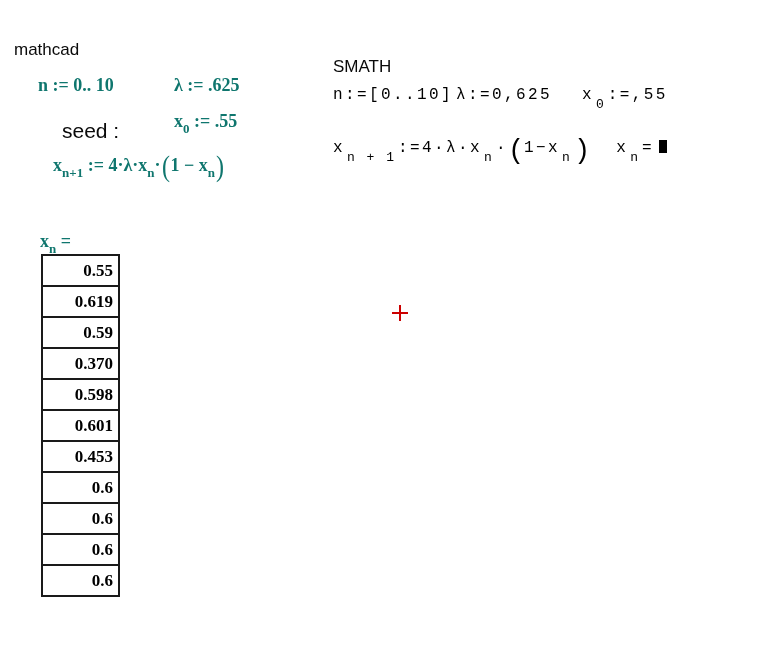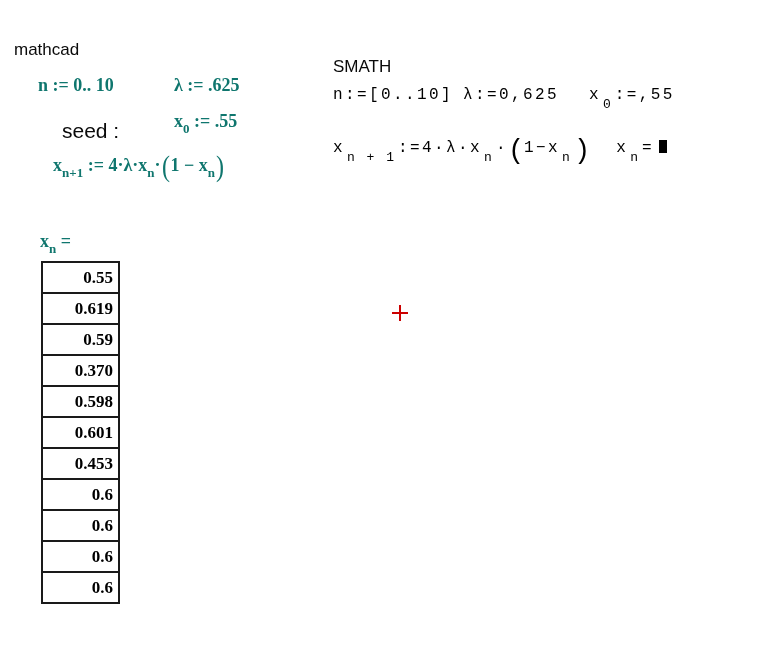--- a/index.html
+++ b/index.html
@@ -57,21 +57,21 @@
     left: 62px; top: 119px;
     font-family: "Liberation Sans", sans-serif;
     font-size: 21px;
     color: #0a0a0a;
     white-space: nowrap;
   }
 
   
   .mc-table {
     position: absolute;
-    left: 41px; top: 261px;
+    left: 41px; top: 254px;
     width: 79px;
     border: 2px solid #1a1a1a;
     box-sizing: border-box;
     background: #ffffff;
   }
   .mc-row {
     height: 29px;
     line-height: 29px;
     border-bottom: 2px solid #1a1a1a;
     text-align: right;
@@ -94,21 +94,21 @@
     line-height: 20px;
   }
   .pos-sline1 { left: 333px; top: 85px; }
   .pos-sline2 { left: 333px; top: 138px; }
   .ssub {
     font-size: 13px;
     vertical-align: -9px;
     letter-spacing: 2px;
     margin: 0 2px;
   }
-  .s-gap-lambda { margin-left: 10px; }
+  .s-gap-lambda { margin-left: 3px; }
   .s-gap-x0 { margin-left: 30px; }
   .s-gap-result { margin-left: 26px; }
   .s-bigparen {
     font-size: 27px;
     font-weight: 400;
     vertical-align: -6px;
     line-height: 0;
     display: inline-block;
     letter-spacing: 0;
   }

